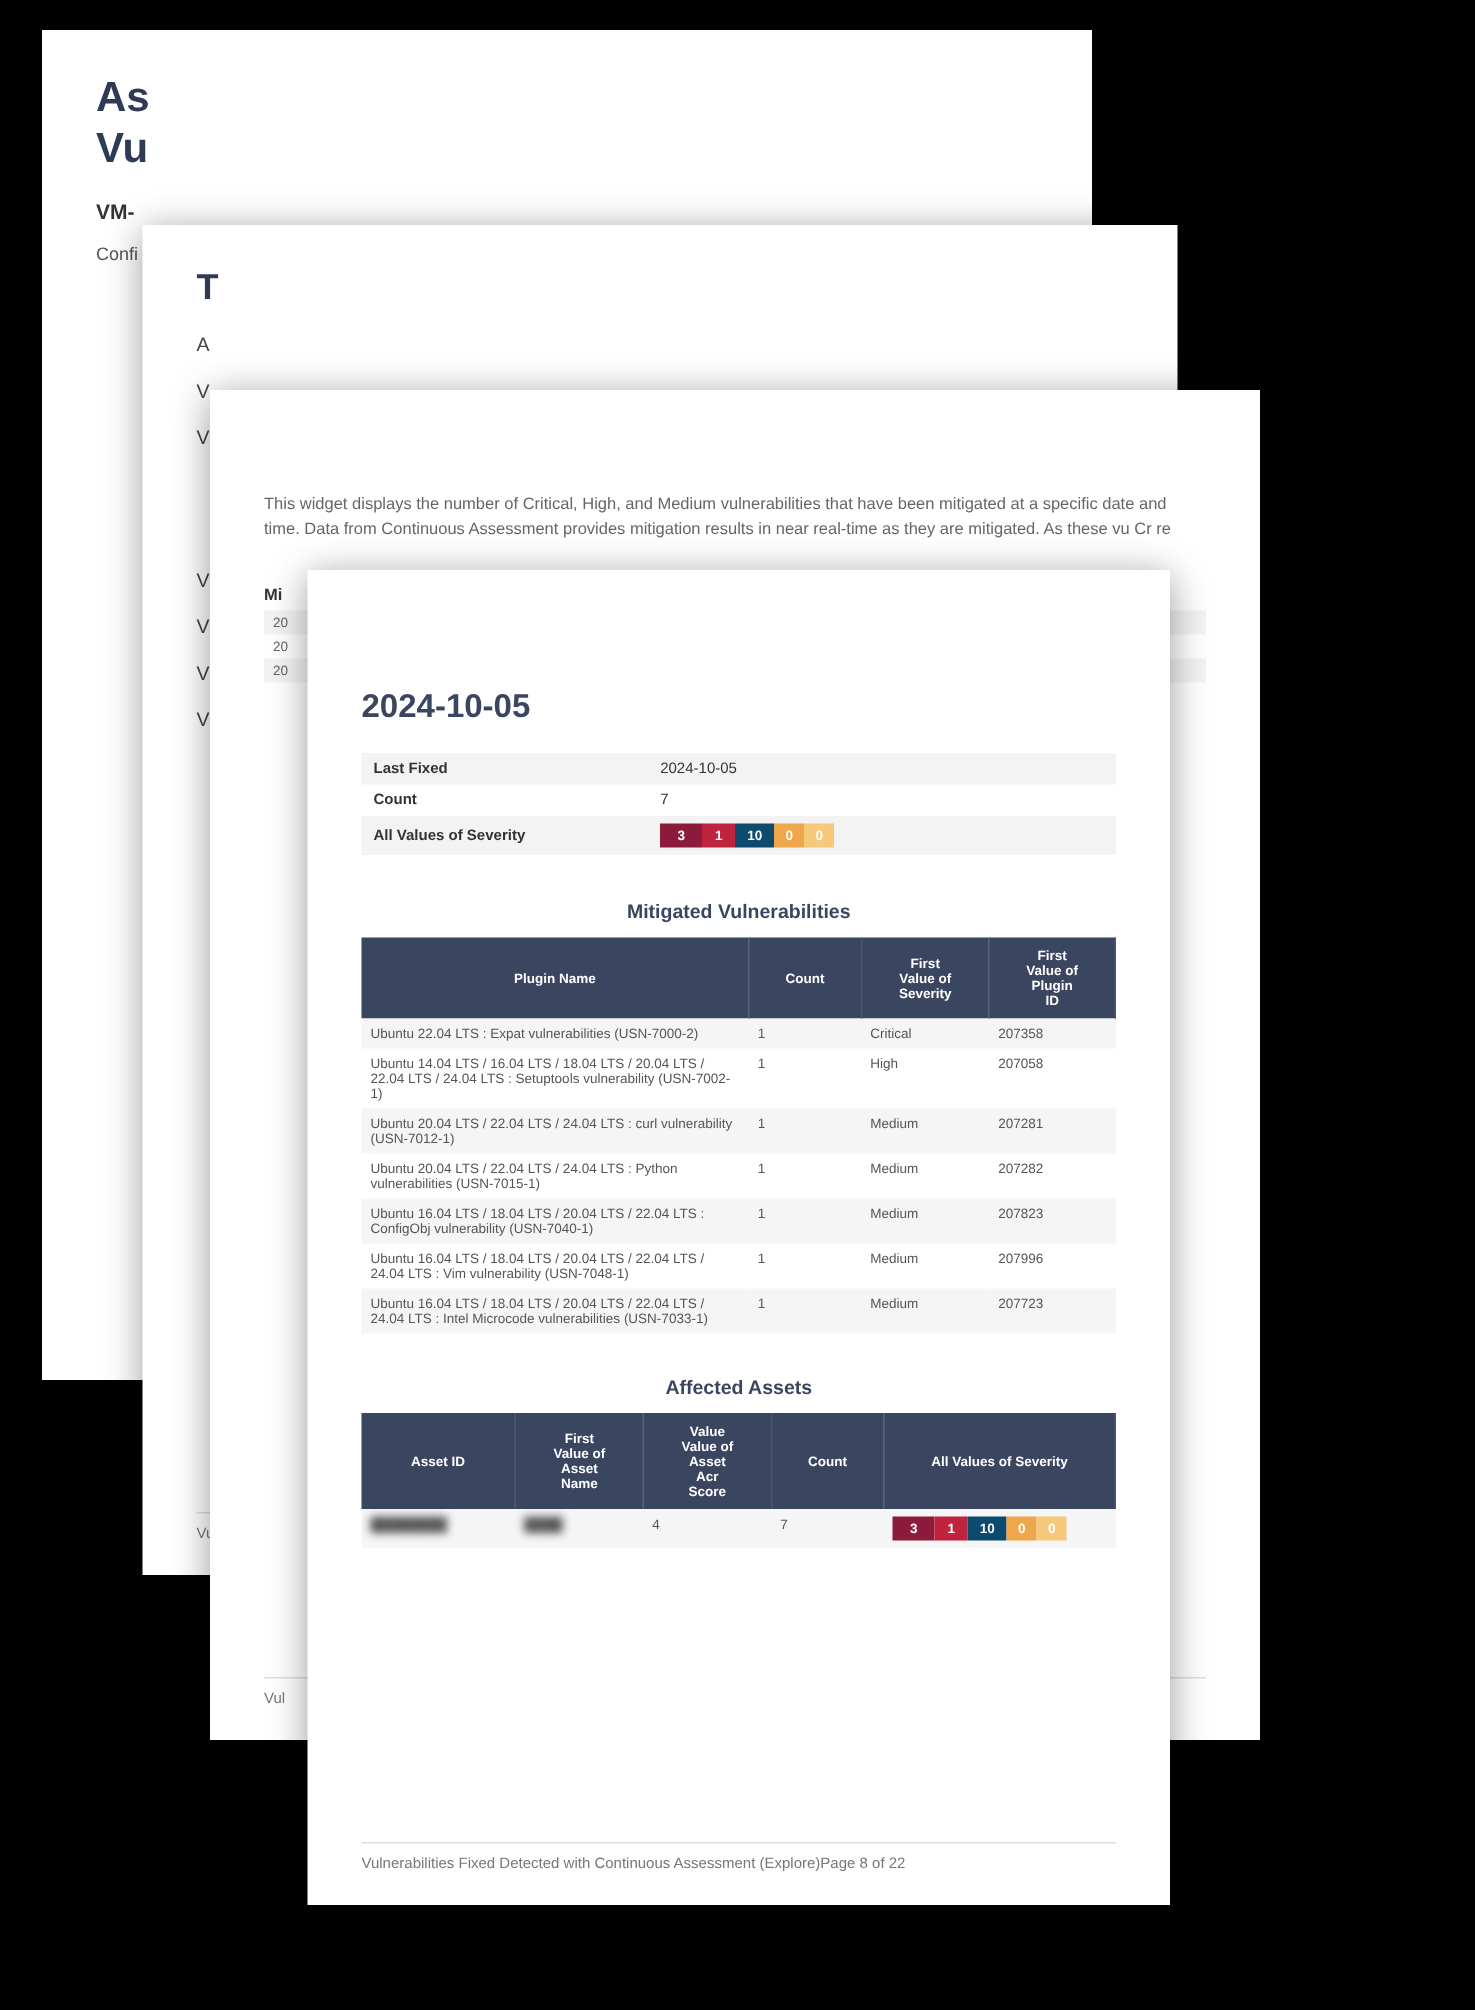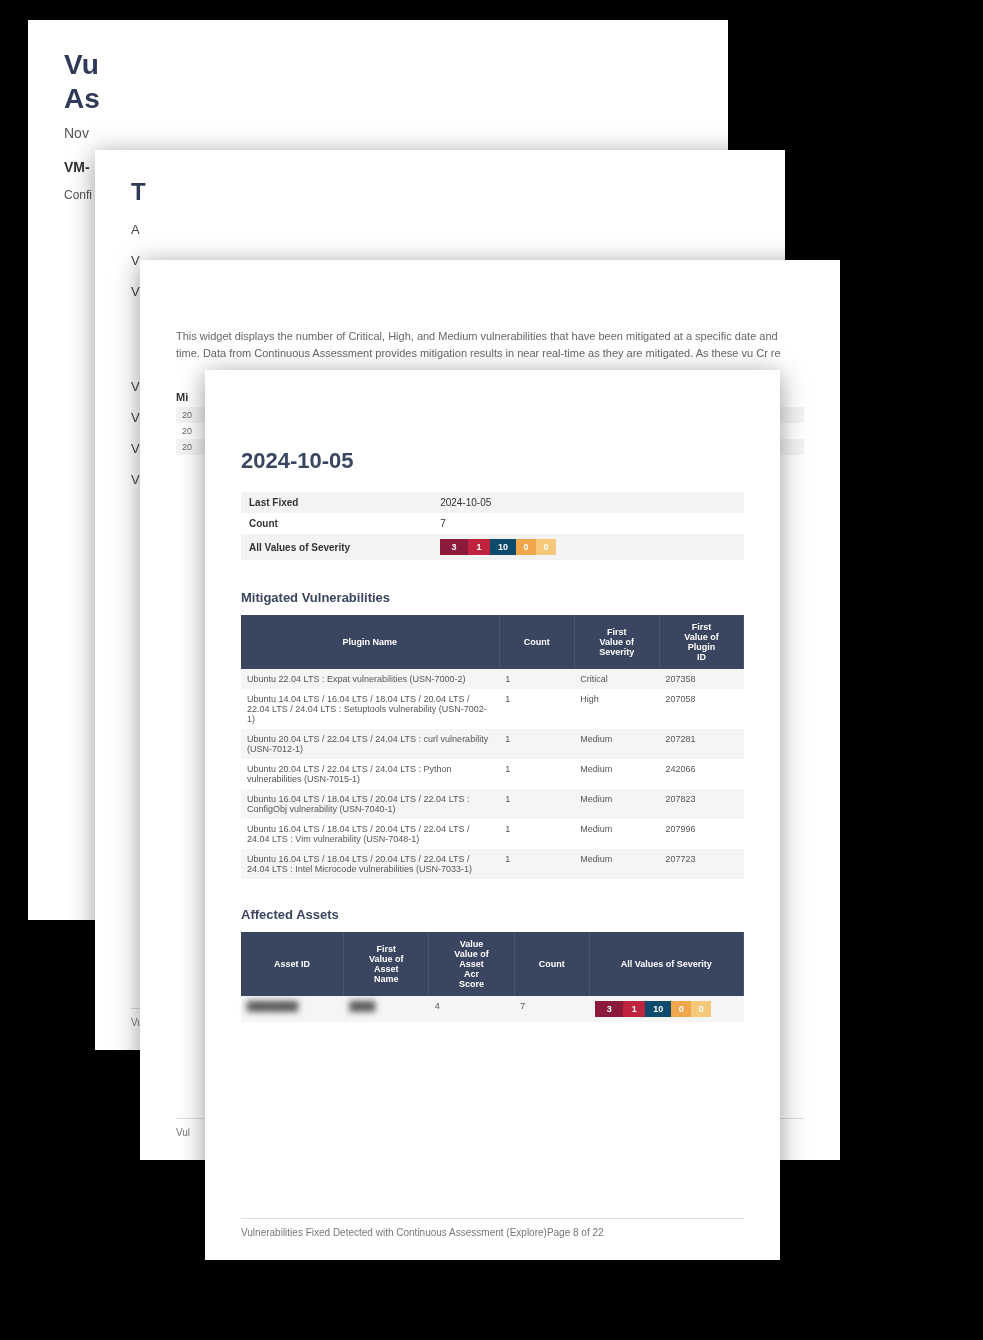--- a/index.html
+++ b/index.html
@@ -14,21 +14,21 @@
   .page {
     position: absolute;
     background: #fff;
     box-shadow: 0 4px 24px rgba(0,0,0,0.4);
     padding: 28px 36px 24px 36px;
     color: #333;
   }
   .page1 { left: 28px; top: 20px; width: 700px; height: 900px; }
   .page2 { left: 95px; top: 150px; width: 690px; height: 900px; }
   .page3 { left: 140px; top: 260px; width: 700px; height: 900px; }
-  .page4 { left: 205px; top: 370px; width: 575px; height: 890px; }
+  .page4 { left: 205px; top: 380px; width: 575px; height: 890px; }
 
   .big-title { font-size: 28px; font-weight: 700; color: #2f3a56; line-height: 1.2; }
   .date { font-size: 14px; color: #555; margin-top: 10px; }
   .bold-line { font-weight: 700; font-size: 14px; margin-top: 18px; }
   .small-text { font-size: 12px; color: #555; margin-top: 12px; line-height: 1.4; }
 
   .toc-title { font-size: 24px; font-weight: 700; color: #2f3a56; }
   .toc-item { font-size: 13px; color: #444; margin-top: 16px; }
   .toc-item.spacer { margin-top: 80px; }
 
@@ -46,21 +46,21 @@
   .kv-table td:first-child { font-weight: 700; color: #333; width: 38%; }
 
   .sev-bar { display: inline-flex; align-items: stretch; height: 16px; vertical-align: middle; }
   .sev-seg { display: inline-flex; align-items: center; justify-content: center; color: #fff; font-size: 9px; font-weight: 700; padding: 0 4px; }
   .sev-crit { background: #8b1a3b; width: 28px; }
   .sev-high { background: #c0233d; width: 22px; }
   .sev-med  { background: #0c4a6e; width: 26px; }
   .sev-low  { background: #f0a64a; width: 20px; }
   .sev-info { background: #f6c87a; width: 20px; }
 
-  .sub-title { font-size: 13px; font-weight: 700; color: #3a4560; margin-bottom: 10px; }
+  .sub-title { font-size: 13px; font-weight: 700; color: #3a4560; margin-bottom: 10px; text-align: center; }
 
   table.data-table {
     width: 100%;
     border-collapse: collapse;
     font-size: 9px;
     margin-bottom: 28px;
   }
   table.data-table thead th {
     background: #3a4560;
     color: #fff;
@@ -96,23 +96,22 @@
   .mitigated-chapter { font-size: 11px; font-weight: 700; }
   .small-rows { font-size: 9px; color: #666; margin-top: 4px; }
   .small-rows div { padding: 3px 6px; }
   .small-rows div:nth-child(odd){ background: #f3f3f3; }
   .asset-blur { filter: blur(3px); color:#aaa; }
 </style>
 </head>
 <body>
 
 <div class="page page1">
+  <div class="big-title">As</div>
   <div class="big-title">Vu</div>
-  <div class="big-title">As</div>
-  <div class="date">Nov</div>
   <div class="bold-line">VM-</div>
   <div class="small-text">Confi
 your</div>
 </div>
 
 <div class="page page2">
   <div class="toc-title">T</div>
   <div id="tocItems">
       <div class="toc-item">A</div>
       <div class="toc-item">V</div>
@@ -195,21 +194,21 @@
         <tr>
           <td>Ubuntu 20.04 LTS / 22.04 LTS / 24.04 LTS : curl vulnerability (USN-7012-1)</td>
           <td>1</td>
           <td class="sev-medium-txt">Medium</td>
           <td>207281</td>
         </tr>
         <tr>
           <td>Ubuntu 20.04 LTS / 22.04 LTS / 24.04 LTS : Python vulnerabilities (USN-7015-1)</td>
           <td>1</td>
           <td class="sev-medium-txt">Medium</td>
-          <td>242066</td>
+          <td>207282</td>
         </tr>
         <tr>
           <td>Ubuntu 16.04 LTS / 18.04 LTS / 20.04 LTS / 22.04 LTS : ConfigObj vulnerability (USN-7040-1)</td>
           <td>1</td>
           <td class="sev-medium-txt">Medium</td>
           <td>207823</td>
         </tr>
         <tr>
           <td>Ubuntu 16.04 LTS / 18.04 LTS / 20.04 LTS / 22.04 LTS / 24.04 LTS : Vim vulnerability (USN-7048-1)</td>
           <td>1</td>

